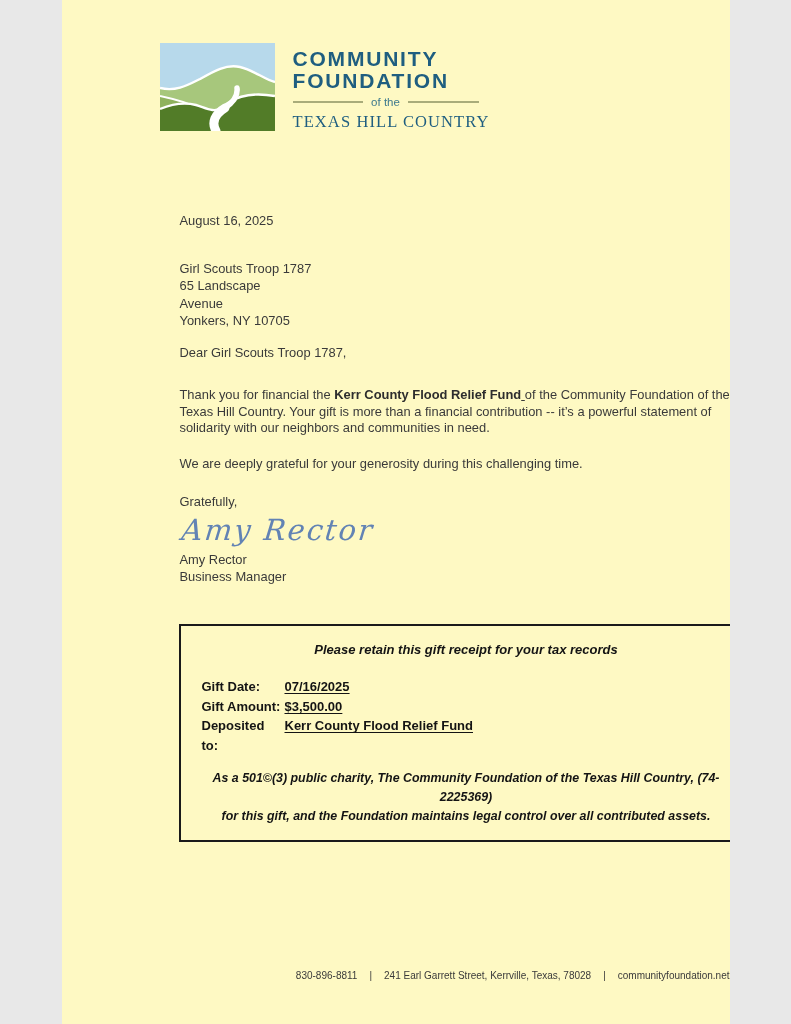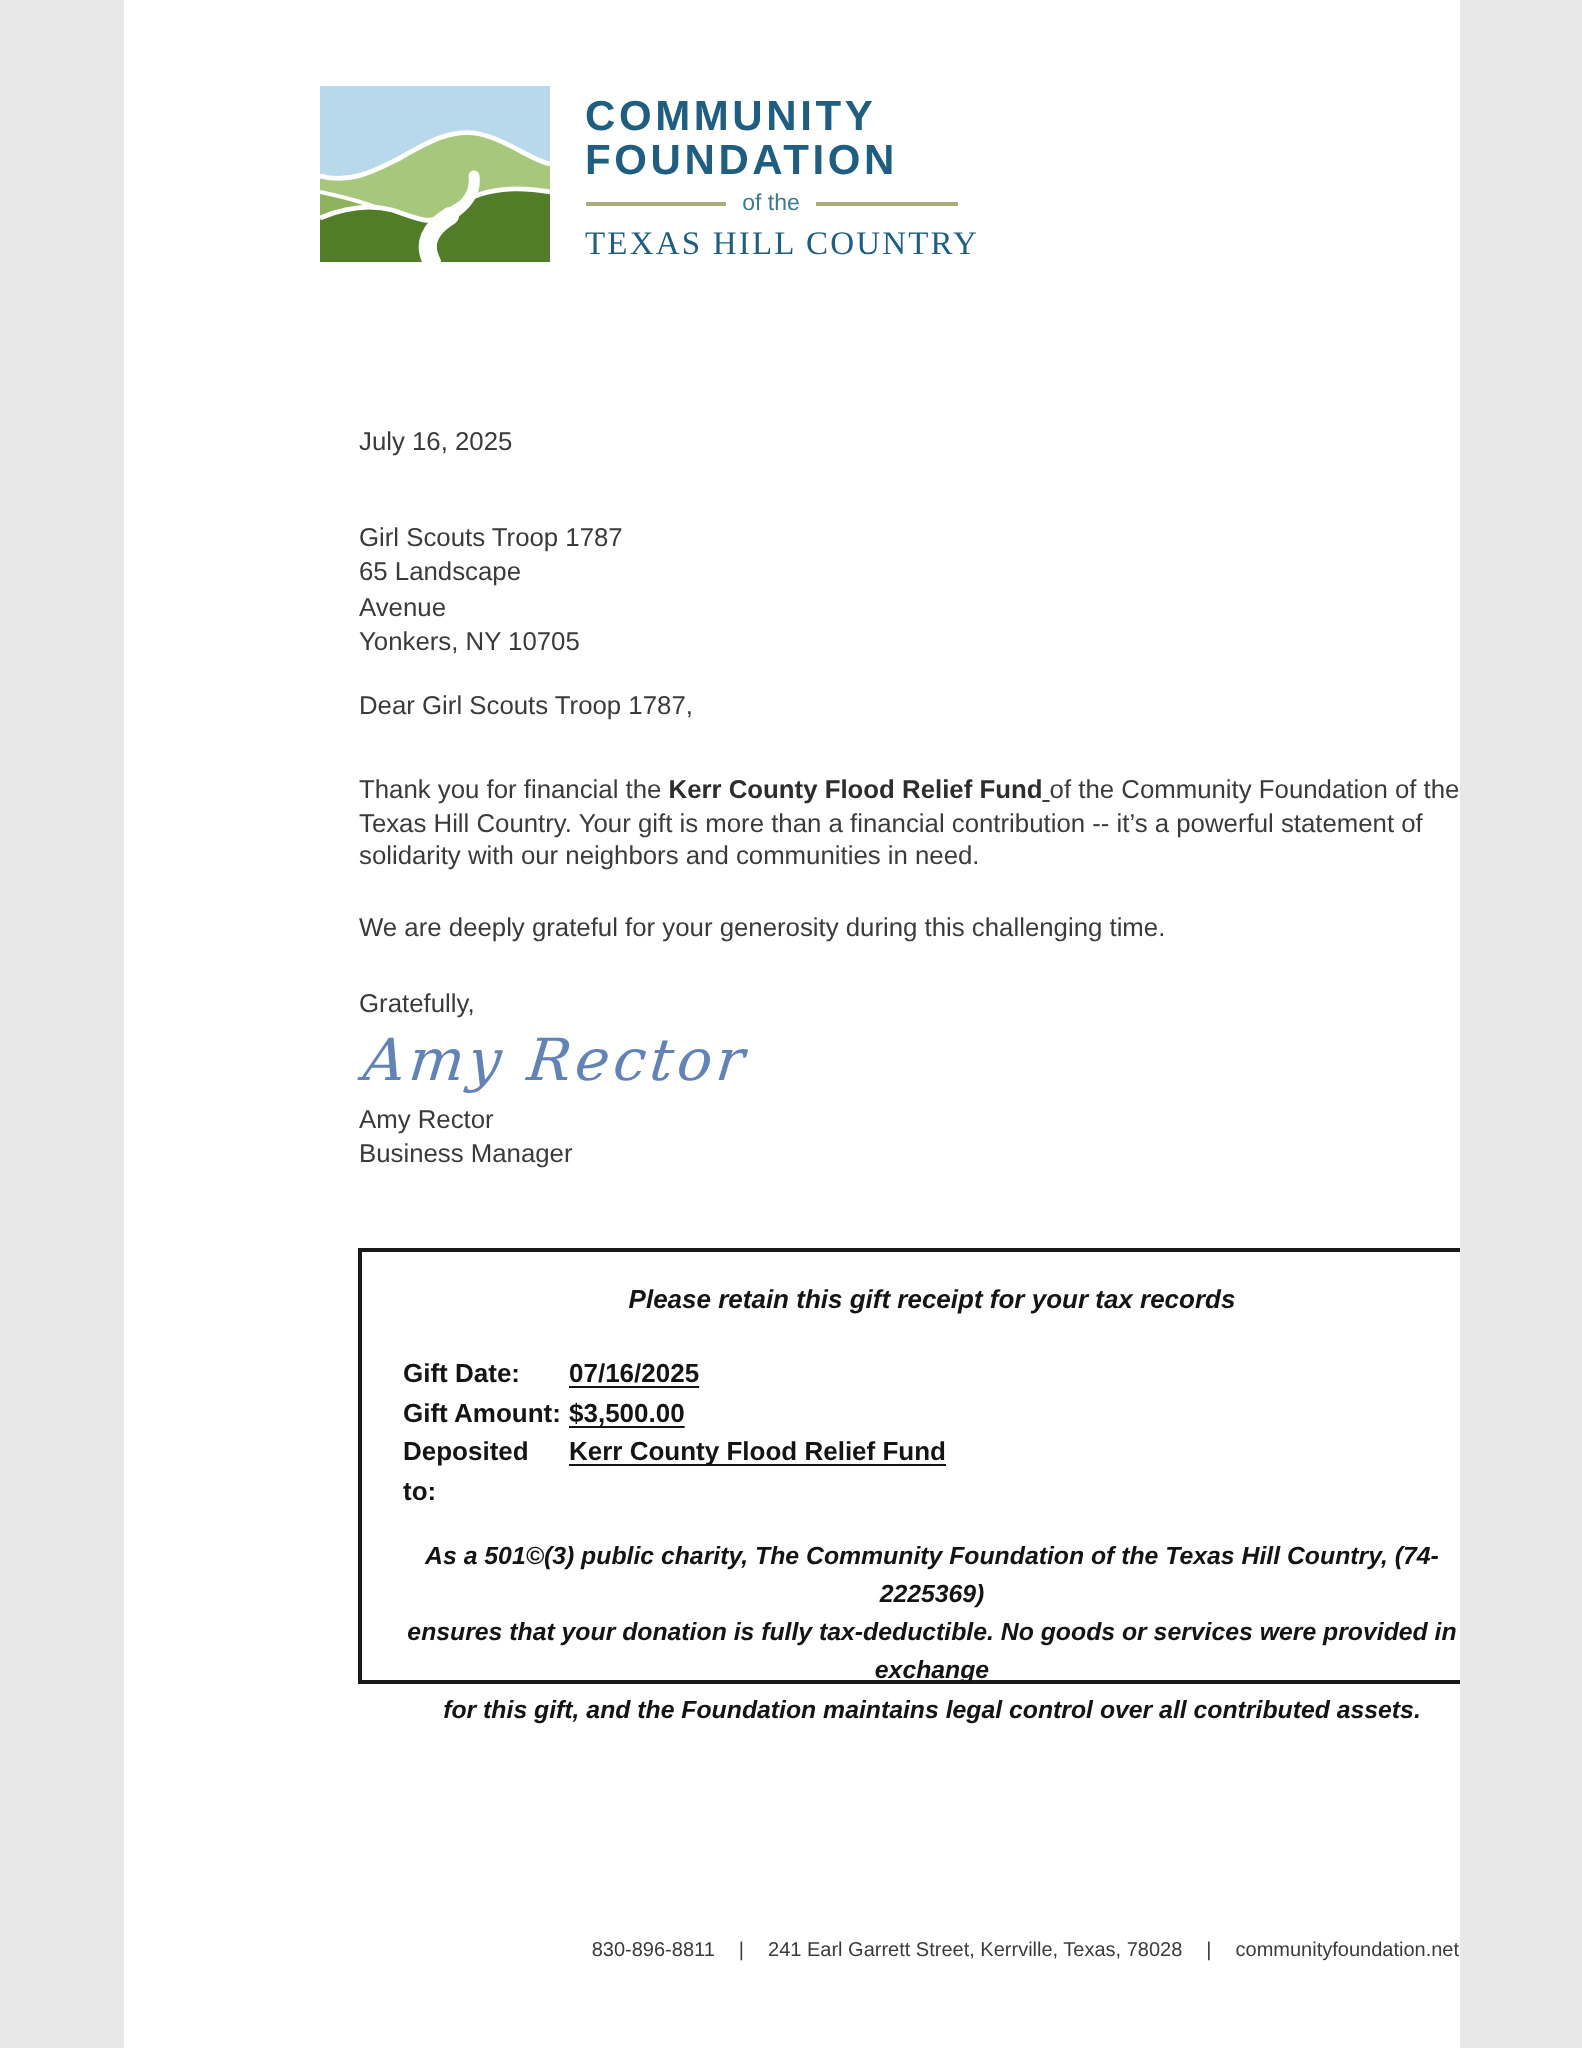--- a/index.html
+++ b/index.html
@@ -1,19 +1,19 @@
 <!DOCTYPE html>
 <html><head>
 <meta charset="utf-8">
 <style>
   * { margin:0; padding:0; box-sizing:border-box; }
   html,body { background:#e8e8e8; }
   .page {
     position:relative; width:668px; height:1024px; margin:0 auto;
-    background:#ffffff; overflow:hidden;
+    background:#fef9c3; overflow:hidden;
     font-family:"Liberation Sans", sans-serif; color:#3a3a3a;
   }
 
   
   .logo { position:absolute; left:98px; top:43px; display:flex; }
   .logo-mark { display:block; }
   .logo-text { position:absolute; left:133px; top:5px; width:186px; }
   .logo-l1, .logo-l2 {
     font-size:21px; font-weight:bold; letter-spacing:1.8px;
     color:#1f5e80; line-height:22px; white-space:nowrap;
@@ -95,21 +95,21 @@
       <div class="logo-ofthe">
         <span class="rule"></span>
         <span class="ofthe">of the</span>
         <span class="rule"></span>
       </div>
       <div class="logo-l4">TEXAS HILL COUNTRY</div>
     </div>
   </header>
 
   <main class="letter">
-    <div class="date">July 16, 2025</div>
+    <div class="date">August 16, 2025</div>
 
     <div class="address">
       <div>Girl Scouts Troop 1787</div>
       <div>65 Landscape</div>
       <div>Avenue</div>
       <div>Yonkers, NY 10705</div>
     </div>
 
     <div class="salutation">Dear Girl Scouts Troop 1787,</div>
 
@@ -136,21 +136,20 @@
         <span class="val">$3,500.00</span>
       </div>
       <div class="receipt-row">
         <span class="lbl">Deposited to:</span>
         <span class="val">Kerr County Flood Relief Fund</span>
       </div>
     </div>
 
     <div class="disclaimer">
       <div>As a 501©(3) public charity, The Community Foundation of the Texas Hill Country, (74-2225369)</div>
-      <div>ensures that your donation is fully tax-deductible.  No goods or services were provided in exchange</div>
       <div>for this gift, and the Foundation maintains legal control over all contributed assets.</div>
     </div>
   </section>
 
   <footer class="footer">
     <span>830-896-8811</span><span class="pipe">|</span><span>241 Earl Garrett Street, Kerrville, Texas, 78028</span><span class="pipe">|</span><span>communityfoundation.net</span>
   </footer>
 
 </div>
 

